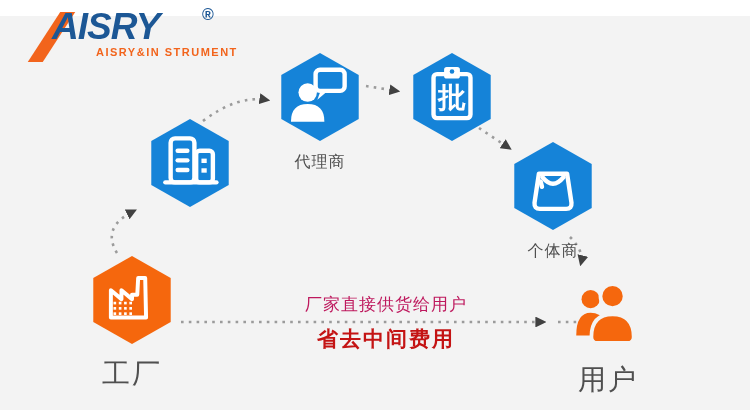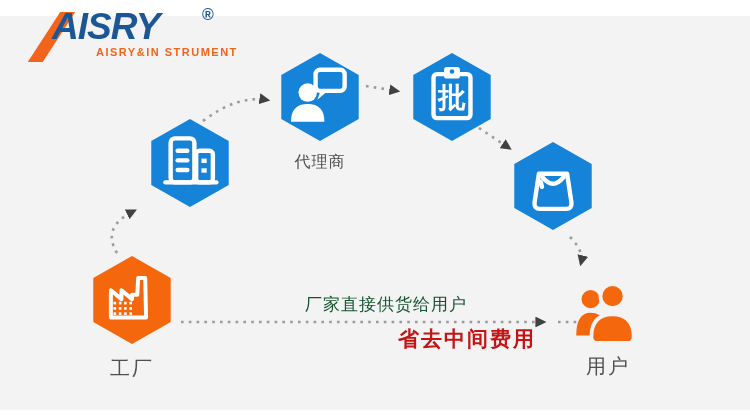--- a/index.html
+++ b/index.html
@@ -28,34 +28,34 @@
             color:var(--logo-navy);}
   .logo-sub{position:absolute;left:26px;top:36px;font-size:11px;font-weight:bold;
             color:var(--logo-orange);letter-spacing:1.5px;white-space:nowrap;margin-left:40px;}
 
   
   .node{position:absolute;width:120px;text-align:center;}
   .hex{display:block;margin:0 auto;}
   .hex-shape-blue{fill:var(--hex-blue);}
   .hex-shape-orange{fill:var(--orange);}
   .node-label{margin-top:9px;font-size:16px;color:var(--label);letter-spacing:1px;}
-  .node-label.big{font-size:20px;letter-spacing:2px;}
+  .node-label.big{font-size:28px;letter-spacing:2px;}
 
   .node-distributor{left:130px;top:117px;}
   .node-agent{left:260px;top:51px;font-family:Liberation Mono, monospace;}
   .node-wholesaler{left:392px;top:51px;}
   .node-retailer{left:493px;top:140px;}
   .node-factory{left:72px;top:254px;}
   .node-user{left:548px;top:278px;}
-  .node-user .node-label{margin-top:7px;}
+  .node-user .node-label{margin-top:15px;}
 
   
   .direct-caption{position:absolute;left:236px;top:293px;width:300px;text-align:center;
-                  font-size:17px;color:#14532d;letter-spacing:1px;}
-  .direct-highlight{position:absolute;left:236px;top:325px;width:300px;text-align:right;
+                  font-size:17px;color:#be185d;letter-spacing:1px;}
+  .direct-highlight{position:absolute;left:236px;top:325px;width:300px;text-align:center;
                     font-size:21px;font-weight:bold;color:var(--red);letter-spacing:2px;}
 
   .arrow-layer{position:absolute;left:0;top:0;width:750px;height:417px;pointer-events:none;}
   .dotline{fill:none;stroke:var(--dot-gray);stroke-width:2.6;stroke-dasharray:2.6 5.2;}
 </style>
 </head>
 <body>
 
 <div class="stage"></div>
 
@@ -146,20 +146,21 @@
 
 <div class="node node-retailer">
   <svg class="hex" width="88" height="92" viewBox="0 0 100 104">
     <polygon class="hex-shape-blue" points="50,2 94,27 94,77 50,102 6,77 6,27"></polygon>
     <g stroke="#ffffff" stroke-width="5" fill="none" stroke-linejoin="round" stroke-linecap="round">
       <path d="M34,38 L29,71 Q28.5,78 35,78 L65,78 Q71.5,78 71,71 L66,38 Z"></path>
       <path d="M38,42 Q50,57 62,42"></path>
       <path d="M36,47 L37.5,53"></path>
     </g>
   </svg>
+  <div class="node-label">个体商</div>
 </div>
 
 <div class="node node-user">
   <svg class="hex" width="76" height="68" viewBox="0 0 100 90">
     <g fill="#f5670d">
       <circle cx="27" cy="28" r="12"></circle>
       <path d="M8,76 Q8,46 27,46 Q40,46 44,56 L44,76 Z"></path>
     </g>
     <g fill="#f5670d" stroke="#f3f3f3" stroke-width="5">
       <circle cx="56" cy="24" r="16"></circle>

